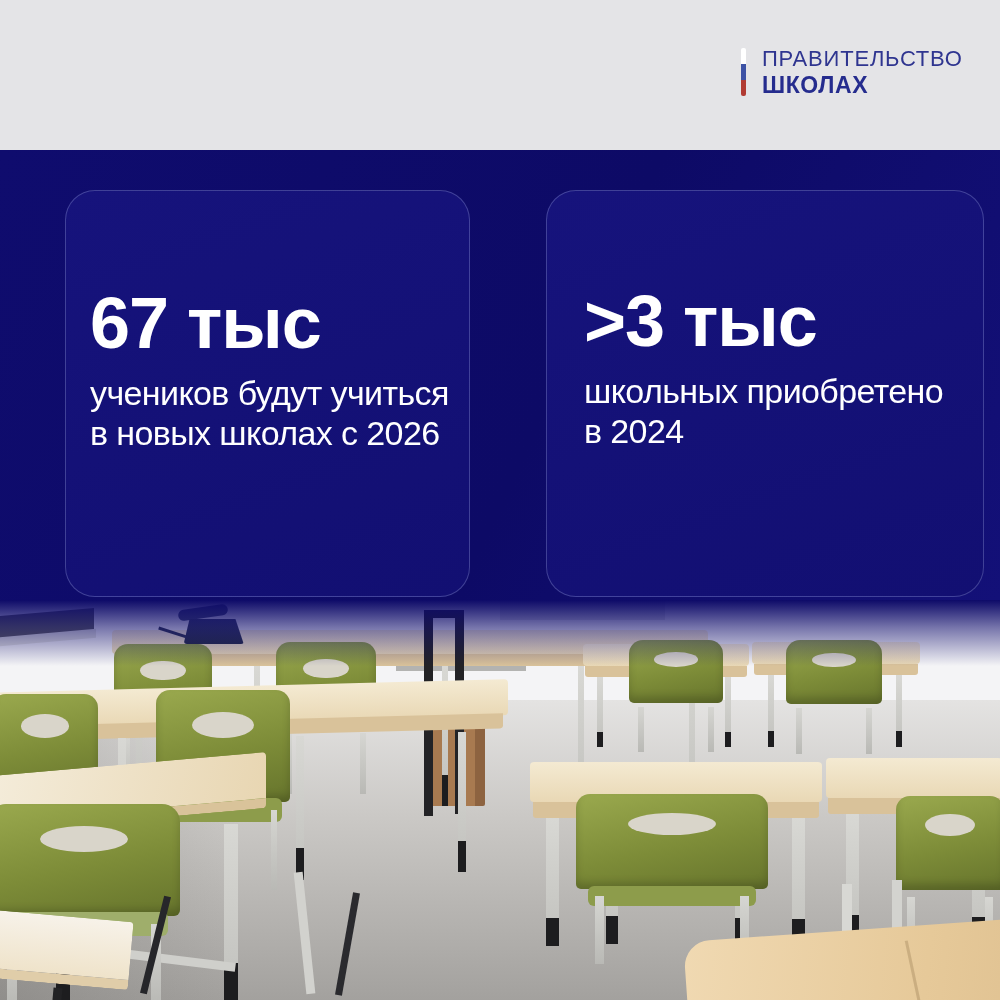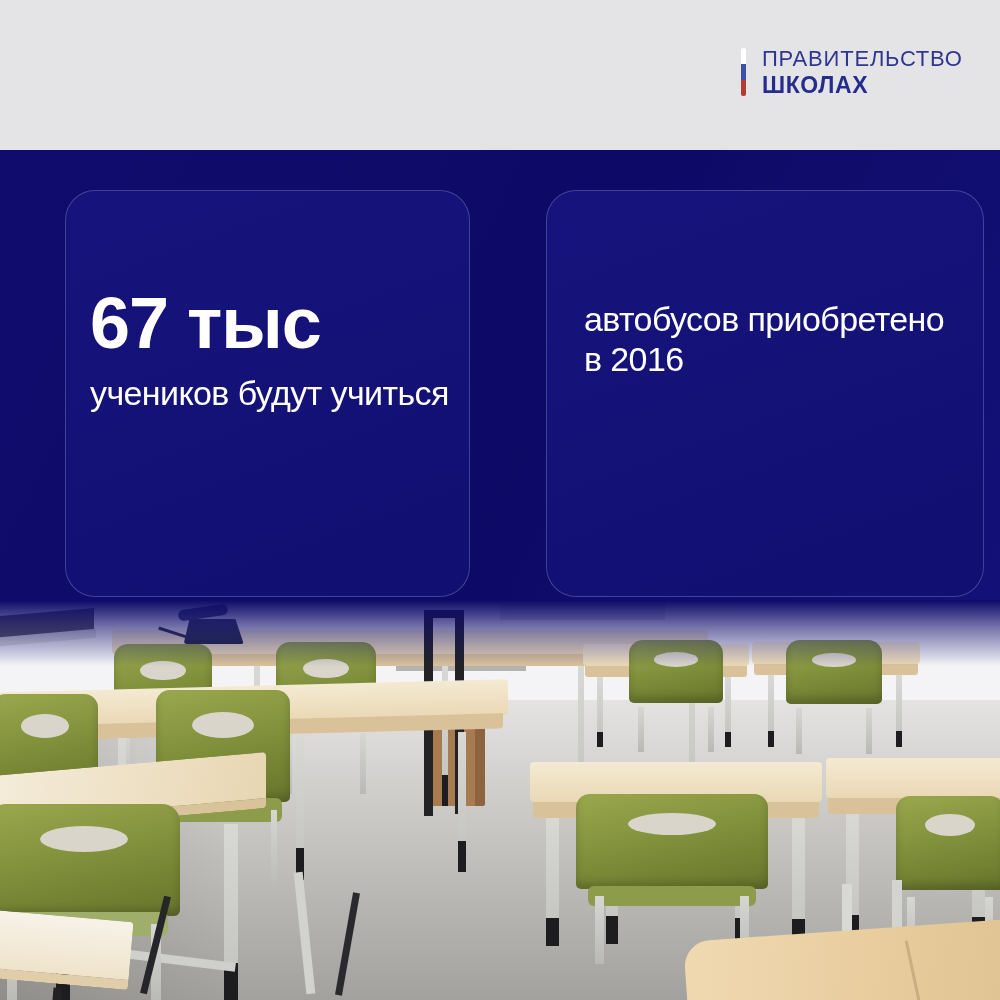--- a/index.html
+++ b/index.html
@@ -123,26 +123,28 @@
       <div class="logo-top">ПРАВИТЕЛЬСТВО</div>
       <div class="logo-bottom">ШКОЛАХ</div>
     </div>
   </div>
 
   <div class="panel">
     <div class="card card-left">
       <div class="stat-value">67 тыс</div>
       <div class="stat-lines">
         <div>учеников будут учиться</div>
+        <div>в новых школах с 2026</div>
       </div>
     </div>
     <div class="card card-right">
+      <div class="stat-value">&gt;3 тыс</div>
       <div class="stat-lines">
-        <div>автобусов приобретено</div>
-        <div>в 2016</div>
+        <div>школьных приобретено</div>
+        <div>в 2024</div>
       </div>
     </div>
   </div>
 
   <div class="photo">
     <div class="wall"></div>
     <div class="floor"></div>
     <div class="floor-shade-left"></div>
     <div class="wallboard"></div>
     <div class="window-strip"></div>

